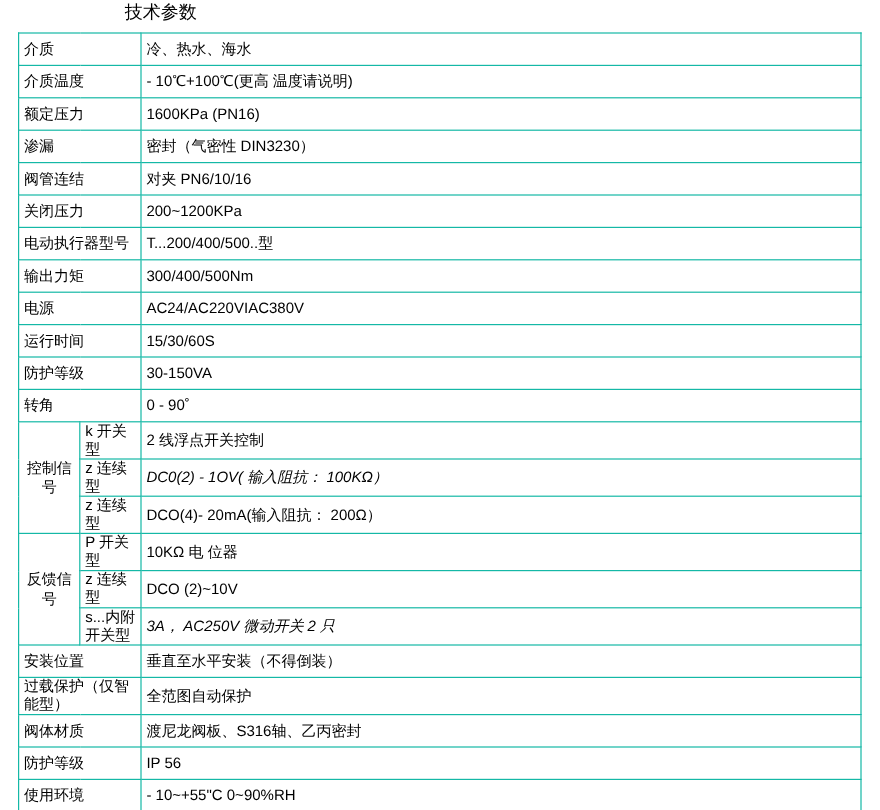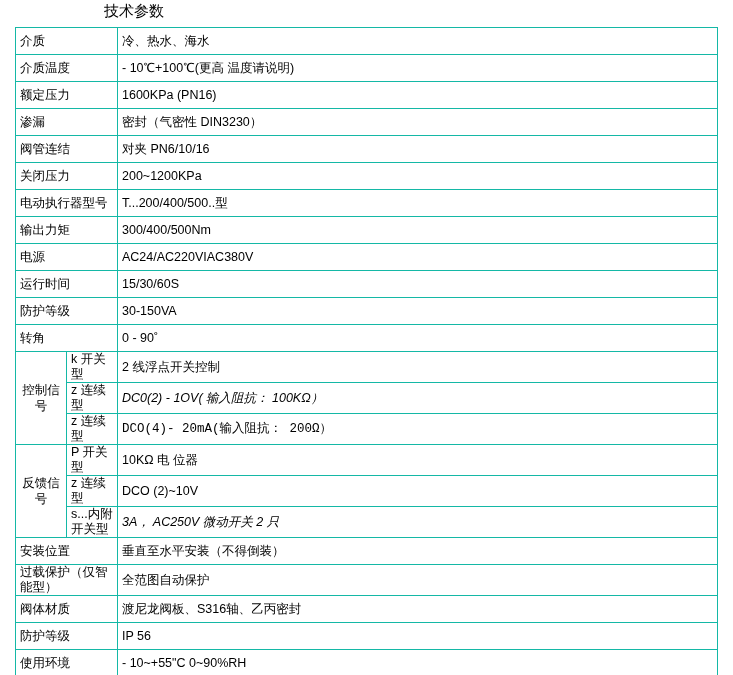--- a/index.html
+++ b/index.html
@@ -64,21 +64,20 @@
   }
   .group-inner {
     line-height: 16px;
   }
   td.val-indent-1 {
     padding-left: 245px;
     font-style: italic;
   }
   td.val-indent-2 {
     padding-left: 262px;
-    font-family: Liberation Mono, monospace;
   }
   td.val-indent-3 {
     padding-left: 186px;
   }
   td.val-center-ish {
     padding-left: 150px;
     font-style: italic;
   }
 </style>
 </head>

